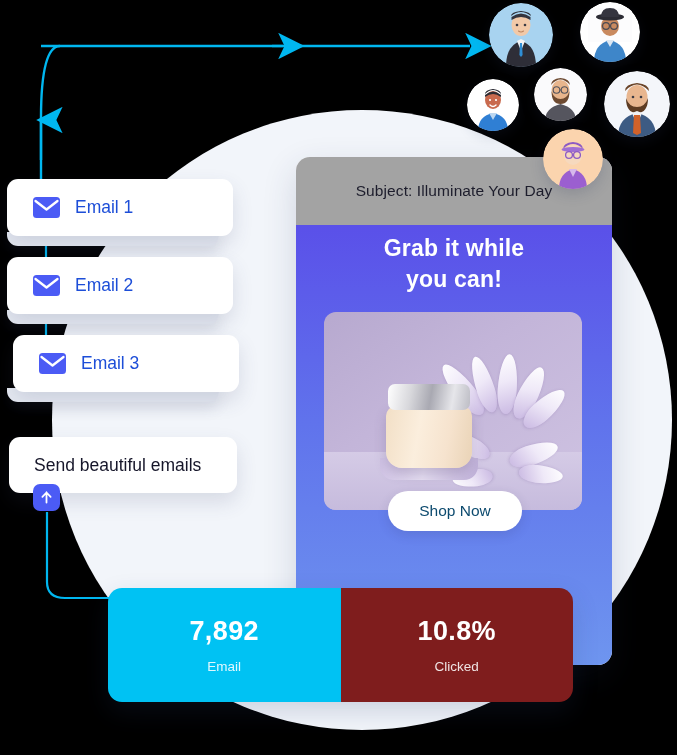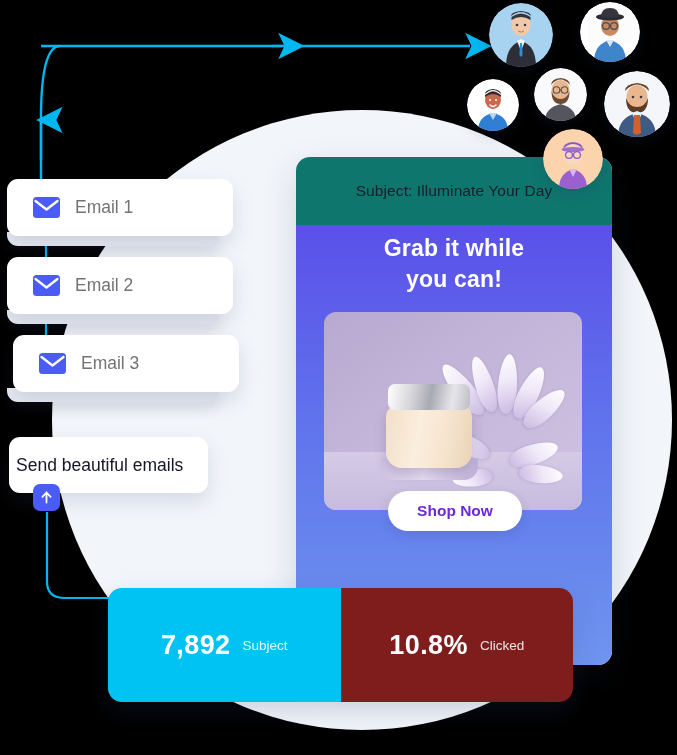--- a/index.html
+++ b/index.html
@@ -36,21 +36,21 @@
     position: absolute;
     left: 296px; top: 157px;
     width: 316px; height: 508px;
     border-radius: 14px;
     overflow: hidden;
     background: #fff;
     box-shadow: 0 12px 34px rgba(40,50,90,0.16);
   }
   .email-subject-bar {
     height: 68px;
-    background: #0f766e;
+    background: #a3a3a3;
     display: flex; align-items: center; justify-content: center;
   }
   .email-subject-text {
     font-size: 15.5px;
     color: #1d1d2c;
     letter-spacing: .1px;
   }
   .email-body {
     height: 440px;
     background: linear-gradient(180deg, #5A50E9 0%, #6073EC 45%, #6E95EF 100%);
@@ -111,22 +111,22 @@
 
   .shop-btn {
     position: absolute;
     left: 92px; top: 266px;
     width: 134px; height: 40px;
     background: #fff;
     border: none;
     border-radius: 20px;
     font-family: "Liberation Sans", sans-serif;
     font-size: 15.5px;
-    font-weight: bold;
-    color: #6d28d9;
+    font-weight: normal;
+    color: #0c4a6e;
     cursor: pointer;
     box-shadow: 0 4px 12px rgba(40,40,90,.14);
   }
 
   
   .ecard {
     position: absolute;
     width: 226px; height: 57px;
     background: #fff;
     border-radius: 11px;
@@ -138,30 +138,30 @@
   .ecard-stack {
     position: absolute;
     width: 212px; height: 14px;
     left: 7px;
     background: #E6EAF2;
     border-radius: 0 0 11px 11px;
     z-index: 5;
     box-shadow: 0 7px 14px rgba(60,70,110,.13);
   }
   .env-icon { width: 27px; height: 21px; margin-right: 15px; flex: none; }
-  .ecard-label { font-size: 17.5px; color: #737373; }
+  .ecard-label { font-size: 17.5px; color: #1d4ed8; }
 
   .send-card {
     position: absolute;
     left: 9px; top: 437px;
-    width: 199px; height: 56px;
+    width: 228px; height: 56px;
     background: #fff;
     border-radius: 11px;
     display: flex; align-items: center;
-    padding-left: 7px;
+    padding-left: 25px;
     box-shadow: 0 9px 20px rgba(60,70,110,.15);
     z-index: 7;
   }
   .send-label { font-size: 17.5px; color: #16162a; }
   .send-badge {
     position: absolute;
     left: 33px; top: 484px;
     width: 27px; height: 27px;
     border-radius: 7px;
     background: #4B5BF5;
@@ -175,21 +175,21 @@
     left: 108px; top: 588px;
     width: 465px; height: 114px;
     display: flex;
     border-radius: 14px;
     overflow: hidden;
     z-index: 12;
     box-shadow: 0 10px 26px rgba(40,60,110,.18);
   }
   .stat {
     flex: 1;
-    display: flex; flex-direction: row;
+    display: flex; flex-direction: column;
     align-items: center; justify-content: center;
     gap: 12px;
   }
   .stat-opened { background: #00C2F3; }
   .stat-clicked { background: #7f1d1d; }
   .stat-value { font-size: 27px; font-weight: bold; color: #fff; letter-spacing: .4px; }
   .stat-label { font-size: 13.5px; color: rgba(255,255,255,.88); }
 
   
   .avatar {
@@ -294,21 +294,21 @@
   </div>
   <div class="send-badge">
     <svg width="15" height="15" viewBox="0 0 15 15">
       <path d="M7.5,2.5 L7.5,12.5 M7.5,2.5 L3.4,6.8 M7.5,2.5 L11.6,6.8" stroke="#fff" stroke-width="1.8" fill="none" stroke-linecap="round" stroke-linejoin="round"></path>
     </svg>
   </div>
 
   <div class="stats-bar">
     <div class="stat stat-opened">
       <div class="stat-value">7,892</div>
-      <div class="stat-label">Subject</div>
+      <div class="stat-label">Email</div>
     </div>
     <div class="stat stat-clicked">
       <div class="stat-value">10.8%</div>
       <div class="stat-label">Clicked</div>
     </div>
   </div>
 
   <div class="avatar" style="left:489px; top:3px; width:64px; height:64px;">
     <svg viewBox="0 0 64 64">
       <circle cx="32" cy="32" r="32" fill="#A8D3F0"></circle>

